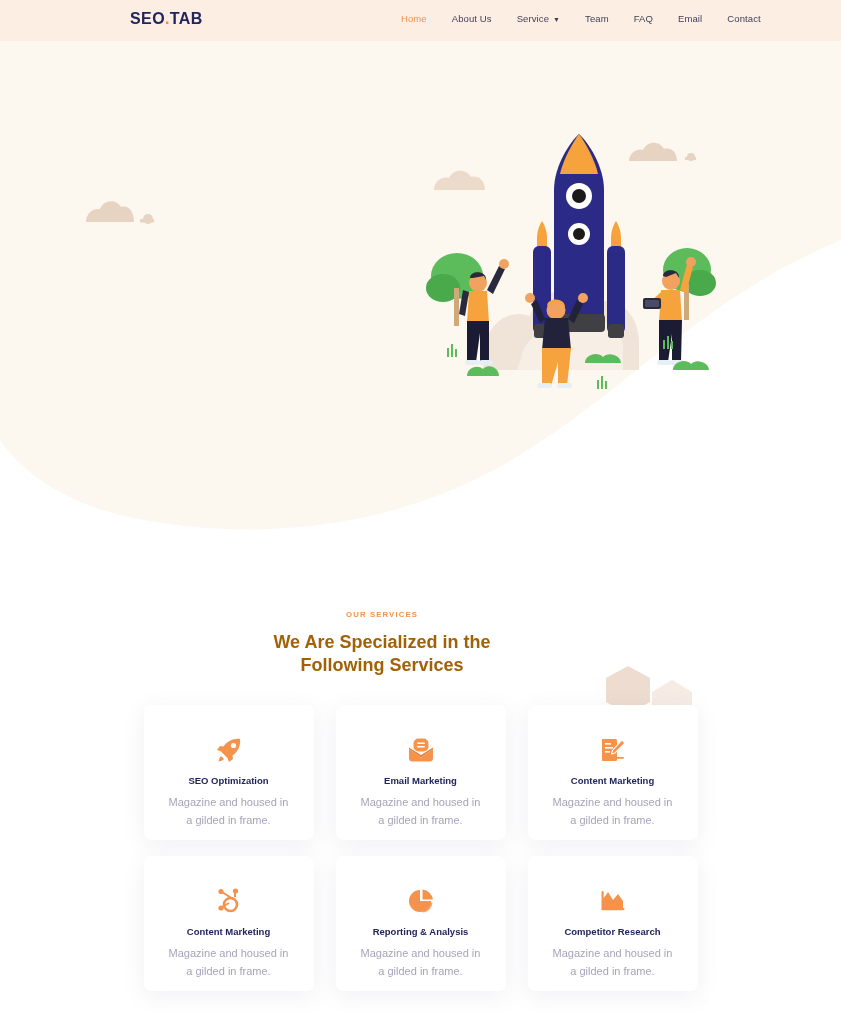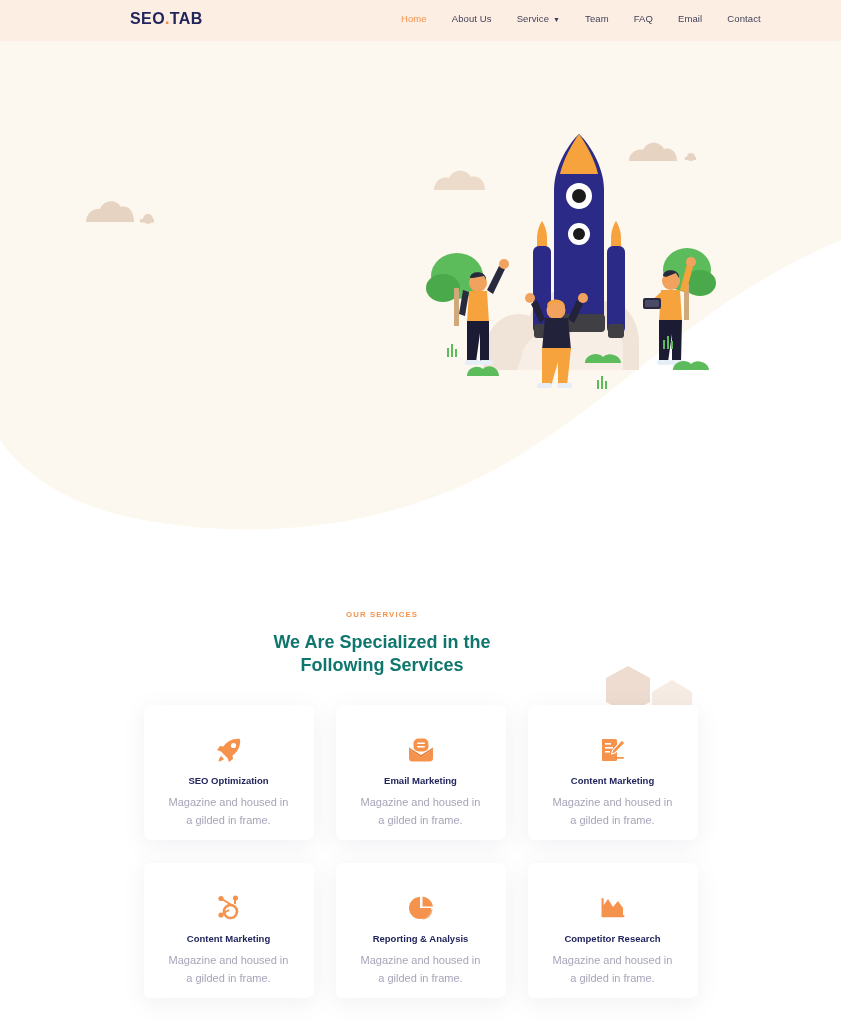--- a/index.html
+++ b/index.html
@@ -68,29 +68,29 @@
   .hero-art { position:absolute; left:425px; top:118px; z-index:9; }
 
   
   .services { position:absolute; left:0; top:610px; width:764px; z-index:10; }
   .eyebrow {
     text-align:center; color:#f5934d; font-size:7.8px;
     font-weight:bold; letter-spacing:1.1px;
   }
   .sec-title {
     margin-top:12px; text-align:center;
-    font-size:18px; line-height:1.3; font-weight:bold; color:#0f766e;
+    font-size:18px; line-height:1.3; font-weight:bold; color:#a16207;
   }
 
   .hex-deco { position:absolute; right:58px; top:48px; z-index:-1; }
 
   .cards {
     position:absolute; left:0; top:95px; width:841px;
     display:flex; flex-wrap:wrap; justify-content:center;
-    gap:23px 22px; padding:0 140px;align-items:flex-end;
+    gap:16px 22px; padding:0 140px;align-items:flex-end;
   }
   .card {
     width:170px; height:135px; background:#fff; border-radius:7px;
     box-shadow:0 5px 22px rgba(120,110,140,.10);
     display:flex; flex-direction:column; align-items:center;
     justify-content:flex-start; padding-top:30px;
     cursor:pointer;
   }
   .card-icon { height:30px; display:flex; align-items:center; justify-content:center; }
   .card-title {

